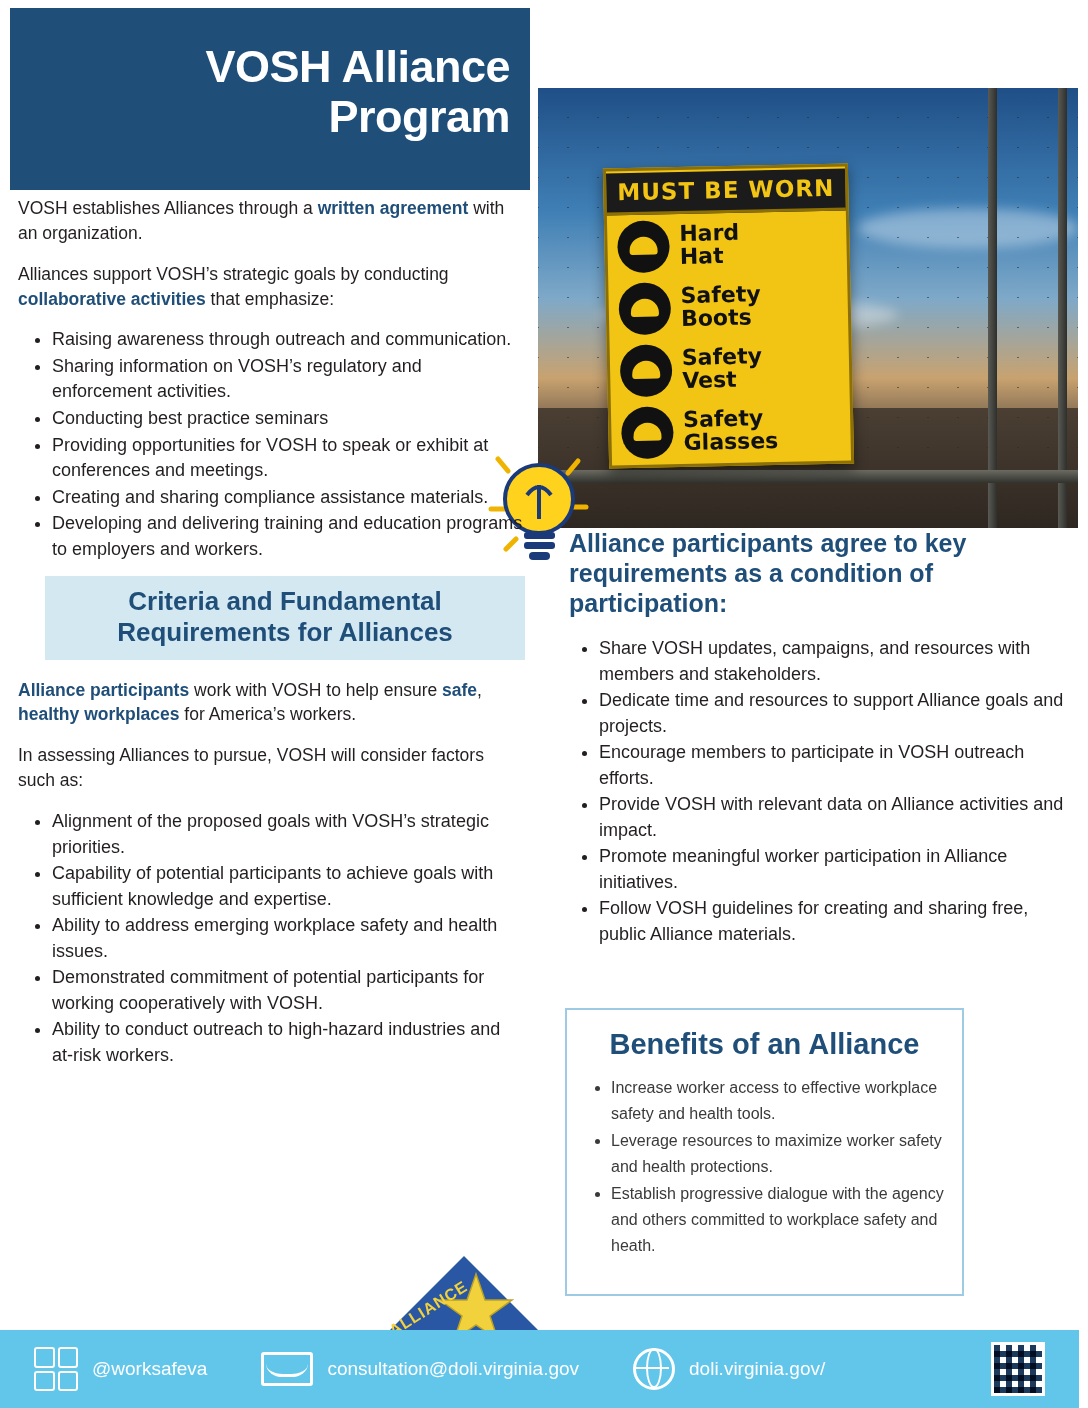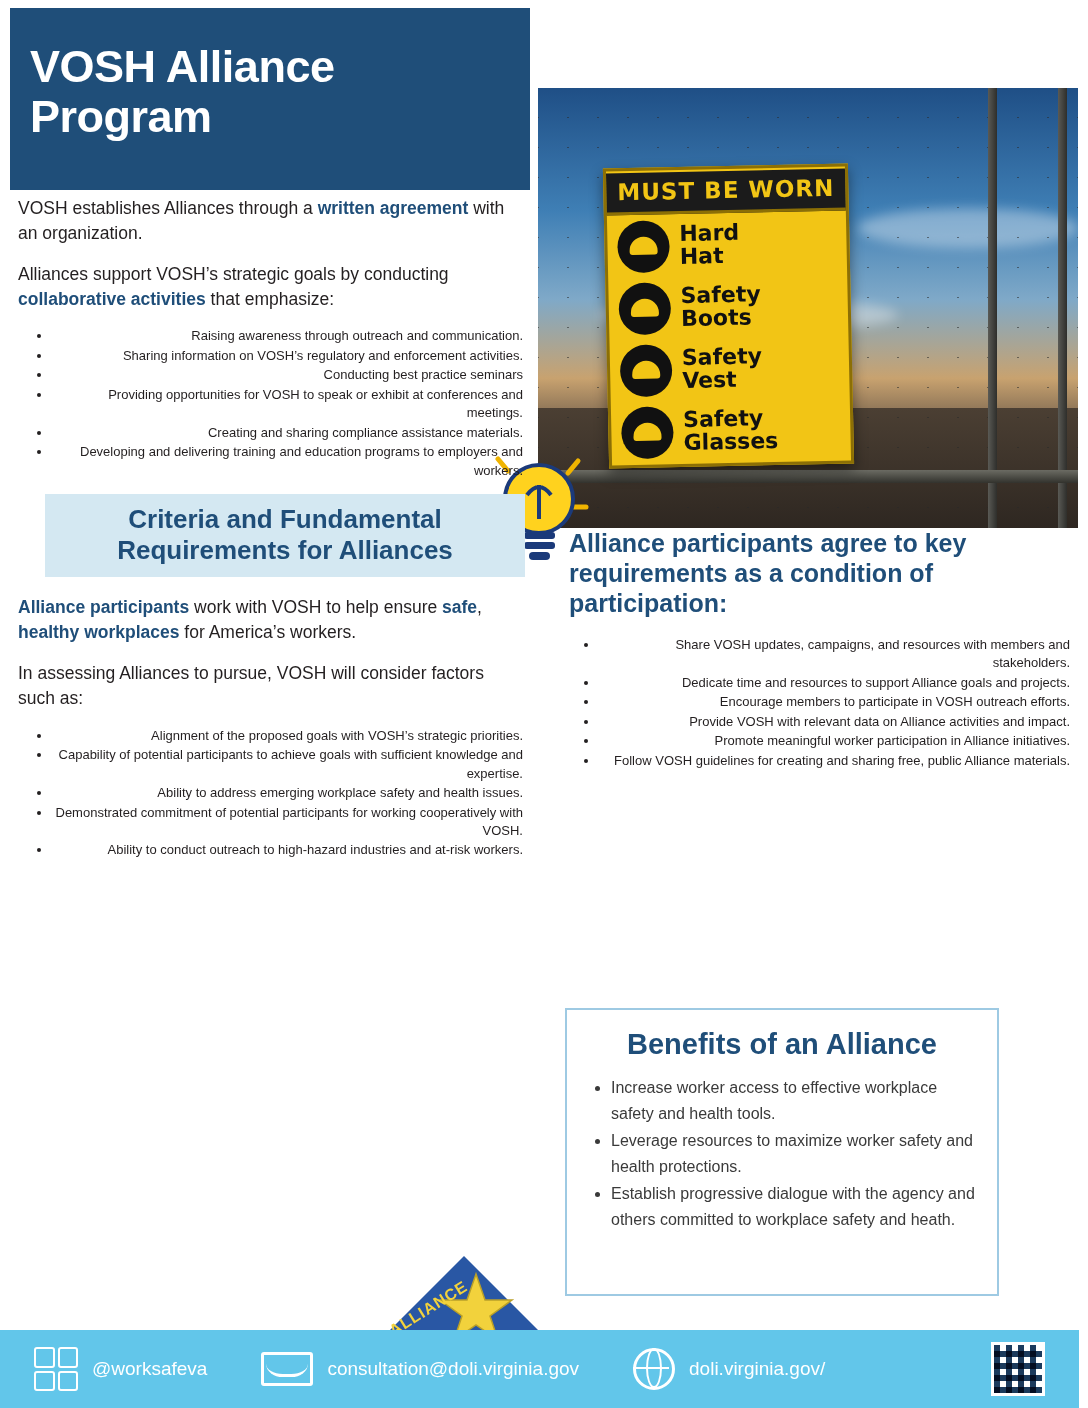--- a/index.html
+++ b/index.html
@@ -31,21 +31,21 @@
     display: flex;
     align-items: center;
     justify-content: center;
     padding: 0 20px 14px 20px;
   }
   .title-text {
     color: #ffffff;
     font-size: 45px;
     font-weight: bold;
     line-height: 1.12;
-    text-align: left;
+    text-align: right;
     letter-spacing: -0.5px;
   }
 
   
   .photo {
     position: absolute;
     left: 538px;
     top: 88px;
     width: 540px;
     height: 440px;
@@ -157,23 +157,22 @@
   p.body {
     font-size: 17.5px;
     line-height: 1.42;
     margin: 0 0 16px 0;
     color: #231f20;
   }
   .b-blue { color: #1f4e79; font-weight: bold; }
   ul.bullets {
     margin: 0 0 14px 0;
     padding-left: 34px;
-    font-size: 13px;
+    font-size: 18px;
     line-height: 1.42;
-    text-align: right;
   }
   ul.bullets li { margin-bottom: 1px; }
 
   .band {
     background: #d4e8f2;
     padding: 10px 16px 12px 16px;
     margin: 4px 0 18px 27px;
     width: 480px;
   }
   .band h2 {
@@ -191,21 +190,21 @@
     font-size: 25px;
     font-weight: bold;
     line-height: 1.2;
   }
 
   
   .benefits {
     position: absolute;
     left: 565px;
     top: 1008px;
-    width: 434px;
+    width: 399px;
     height: 288px;
     border: 2px solid #9ecae3;
     background: #ffffff;
     padding: 14px 18px;
   }
   .benefits h2 {
     margin: 4px 0 14px 0;
     color: #1f4e79;
     font-size: 29px;
     font-weight: bold;

